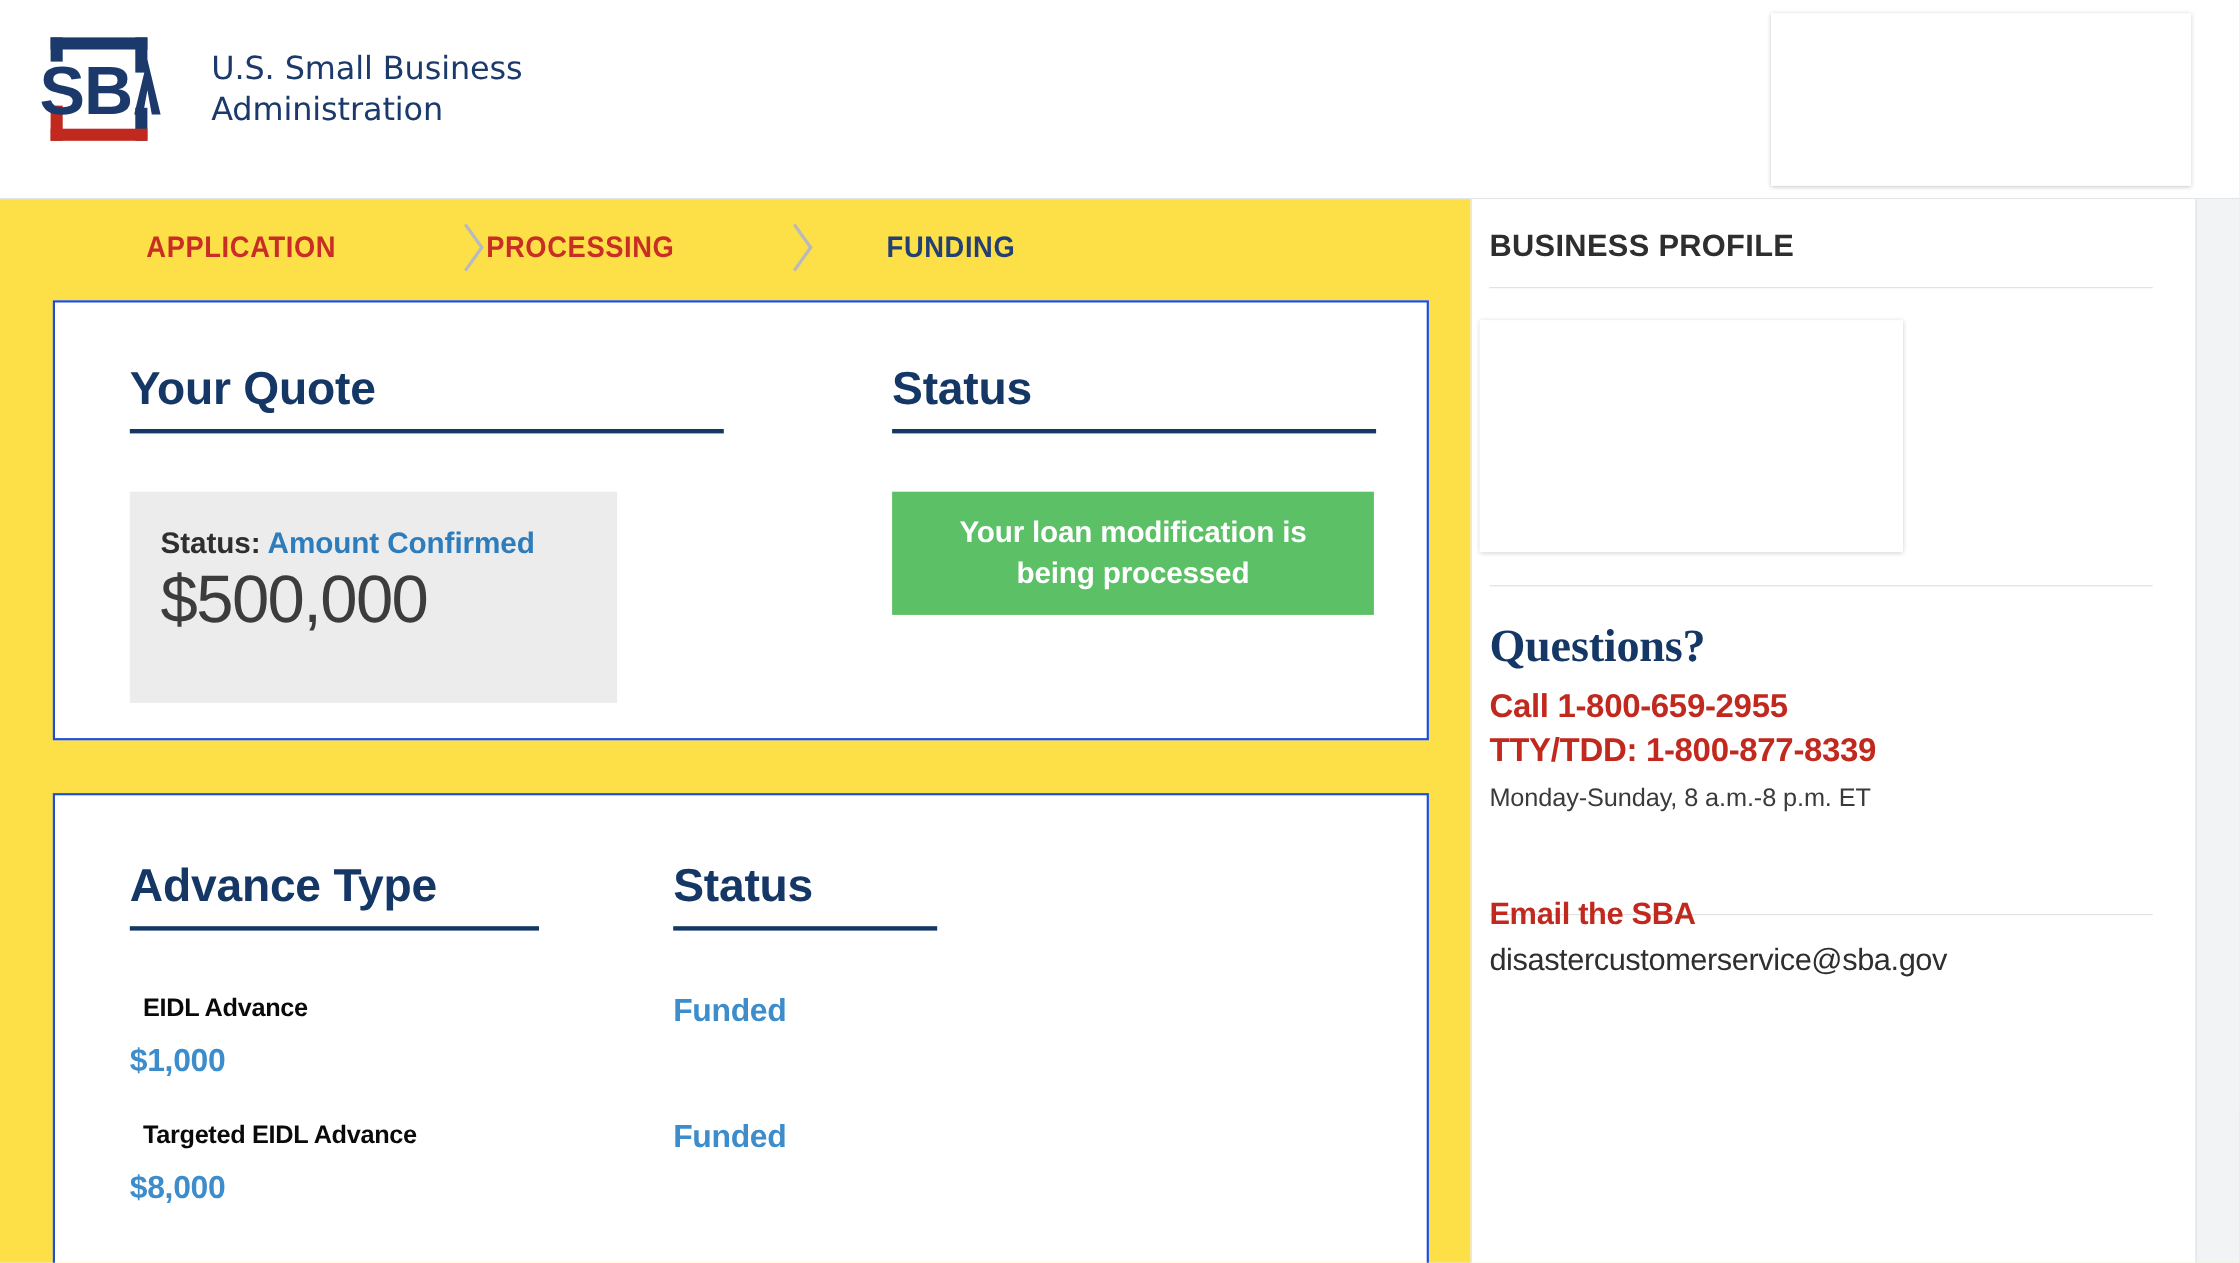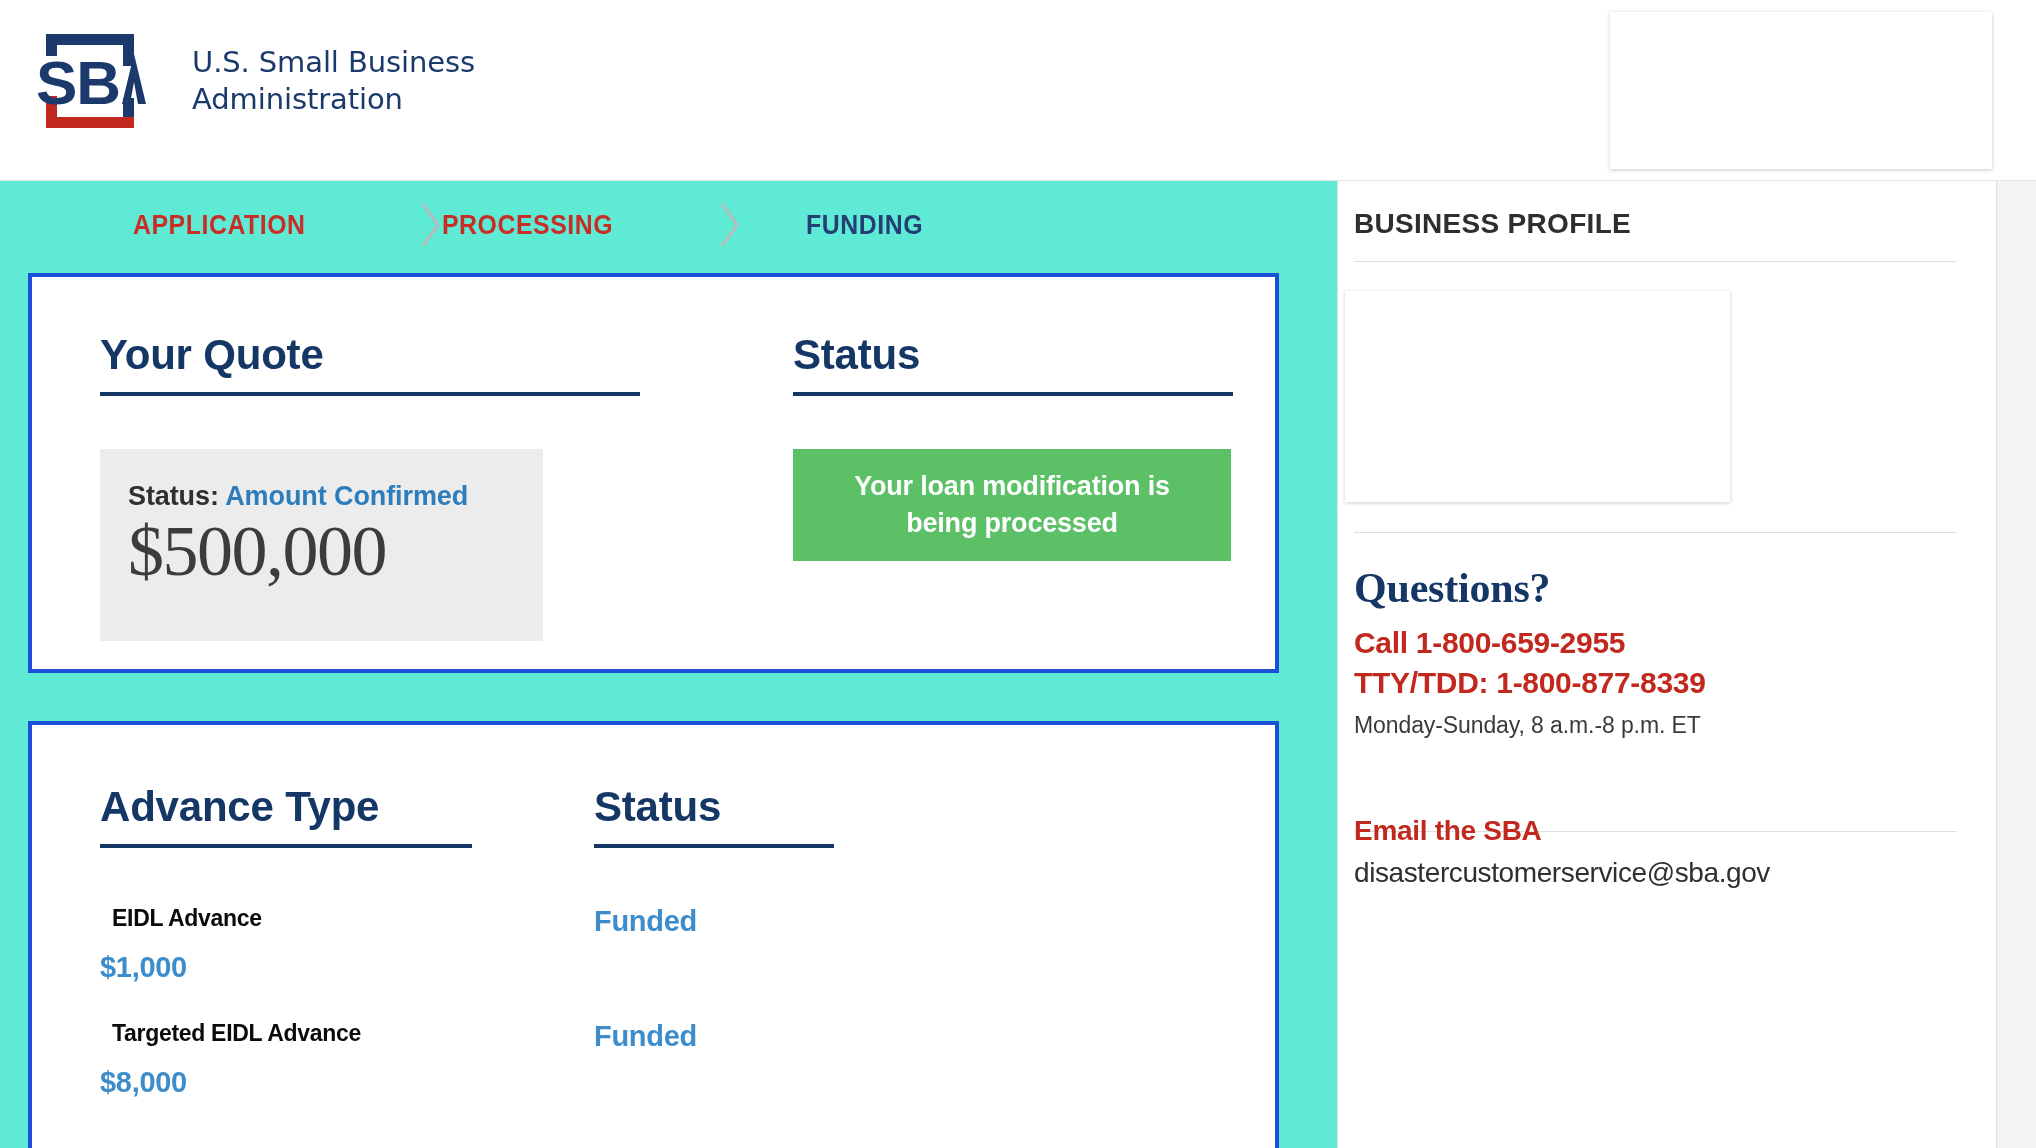--- a/index.html
+++ b/index.html
@@ -76,21 +76,21 @@
     width: 2036px;
     height: 967px;
   }
 
   .main-col {
     position: absolute;
     left: 0;
     top: 0;
     width: 1337px;
     height: 967px;
-    background: #5eead4;
+    background: #fde047;
   }
 
   .side-col {
     position: absolute;
     left: 1337px;
     top: 0;
     width: 659px;
     height: 967px;
     background: #ffffff;
     border-left: 1px solid #e1e2e4;
@@ -137,22 +137,23 @@
     color: #b8babd;
   }
   .sep-a { margin-left: 99px; }
   .sep-b { margin-left: 91px; }
   .sep-c { margin-left: 65px; }
 
   
   .card {
     position: absolute;
     background: #ffffff;
-    border: 4px solid #1d4ed8;
-    box-sizing: border-box;
+    border: 2px solid #1d4ed8;
+    box-sizing: border-box;
+    margin-left: 20px;
   }
   .card-quote {
     left: 28px;
     top: 92px;
     width: 1251px;
     height: 400px;
   }
   .card-advance {
     left: 28px;
     top: 540px;
@@ -200,22 +201,22 @@
     font-size: 27px;
     font-weight: 700;
     color: #2f2f2f;
     letter-spacing: -0.1px;
   }
   .amount-status-line .value {
     color: #2d7cbb;
   }
   .amount-value {
     margin-top: 2px;
-    font-family: Liberation Serif, serif;
-    font-size: 72px;
+    font-family: Liberation Sans, sans-serif;
+    font-size: 61px;
     font-weight: 300;
     color: #3c3c3c;
     letter-spacing: -1.5px;
     line-height: 1.05;
   }
 
   
   .status-banner {
     position: absolute;
     left: 761px;

